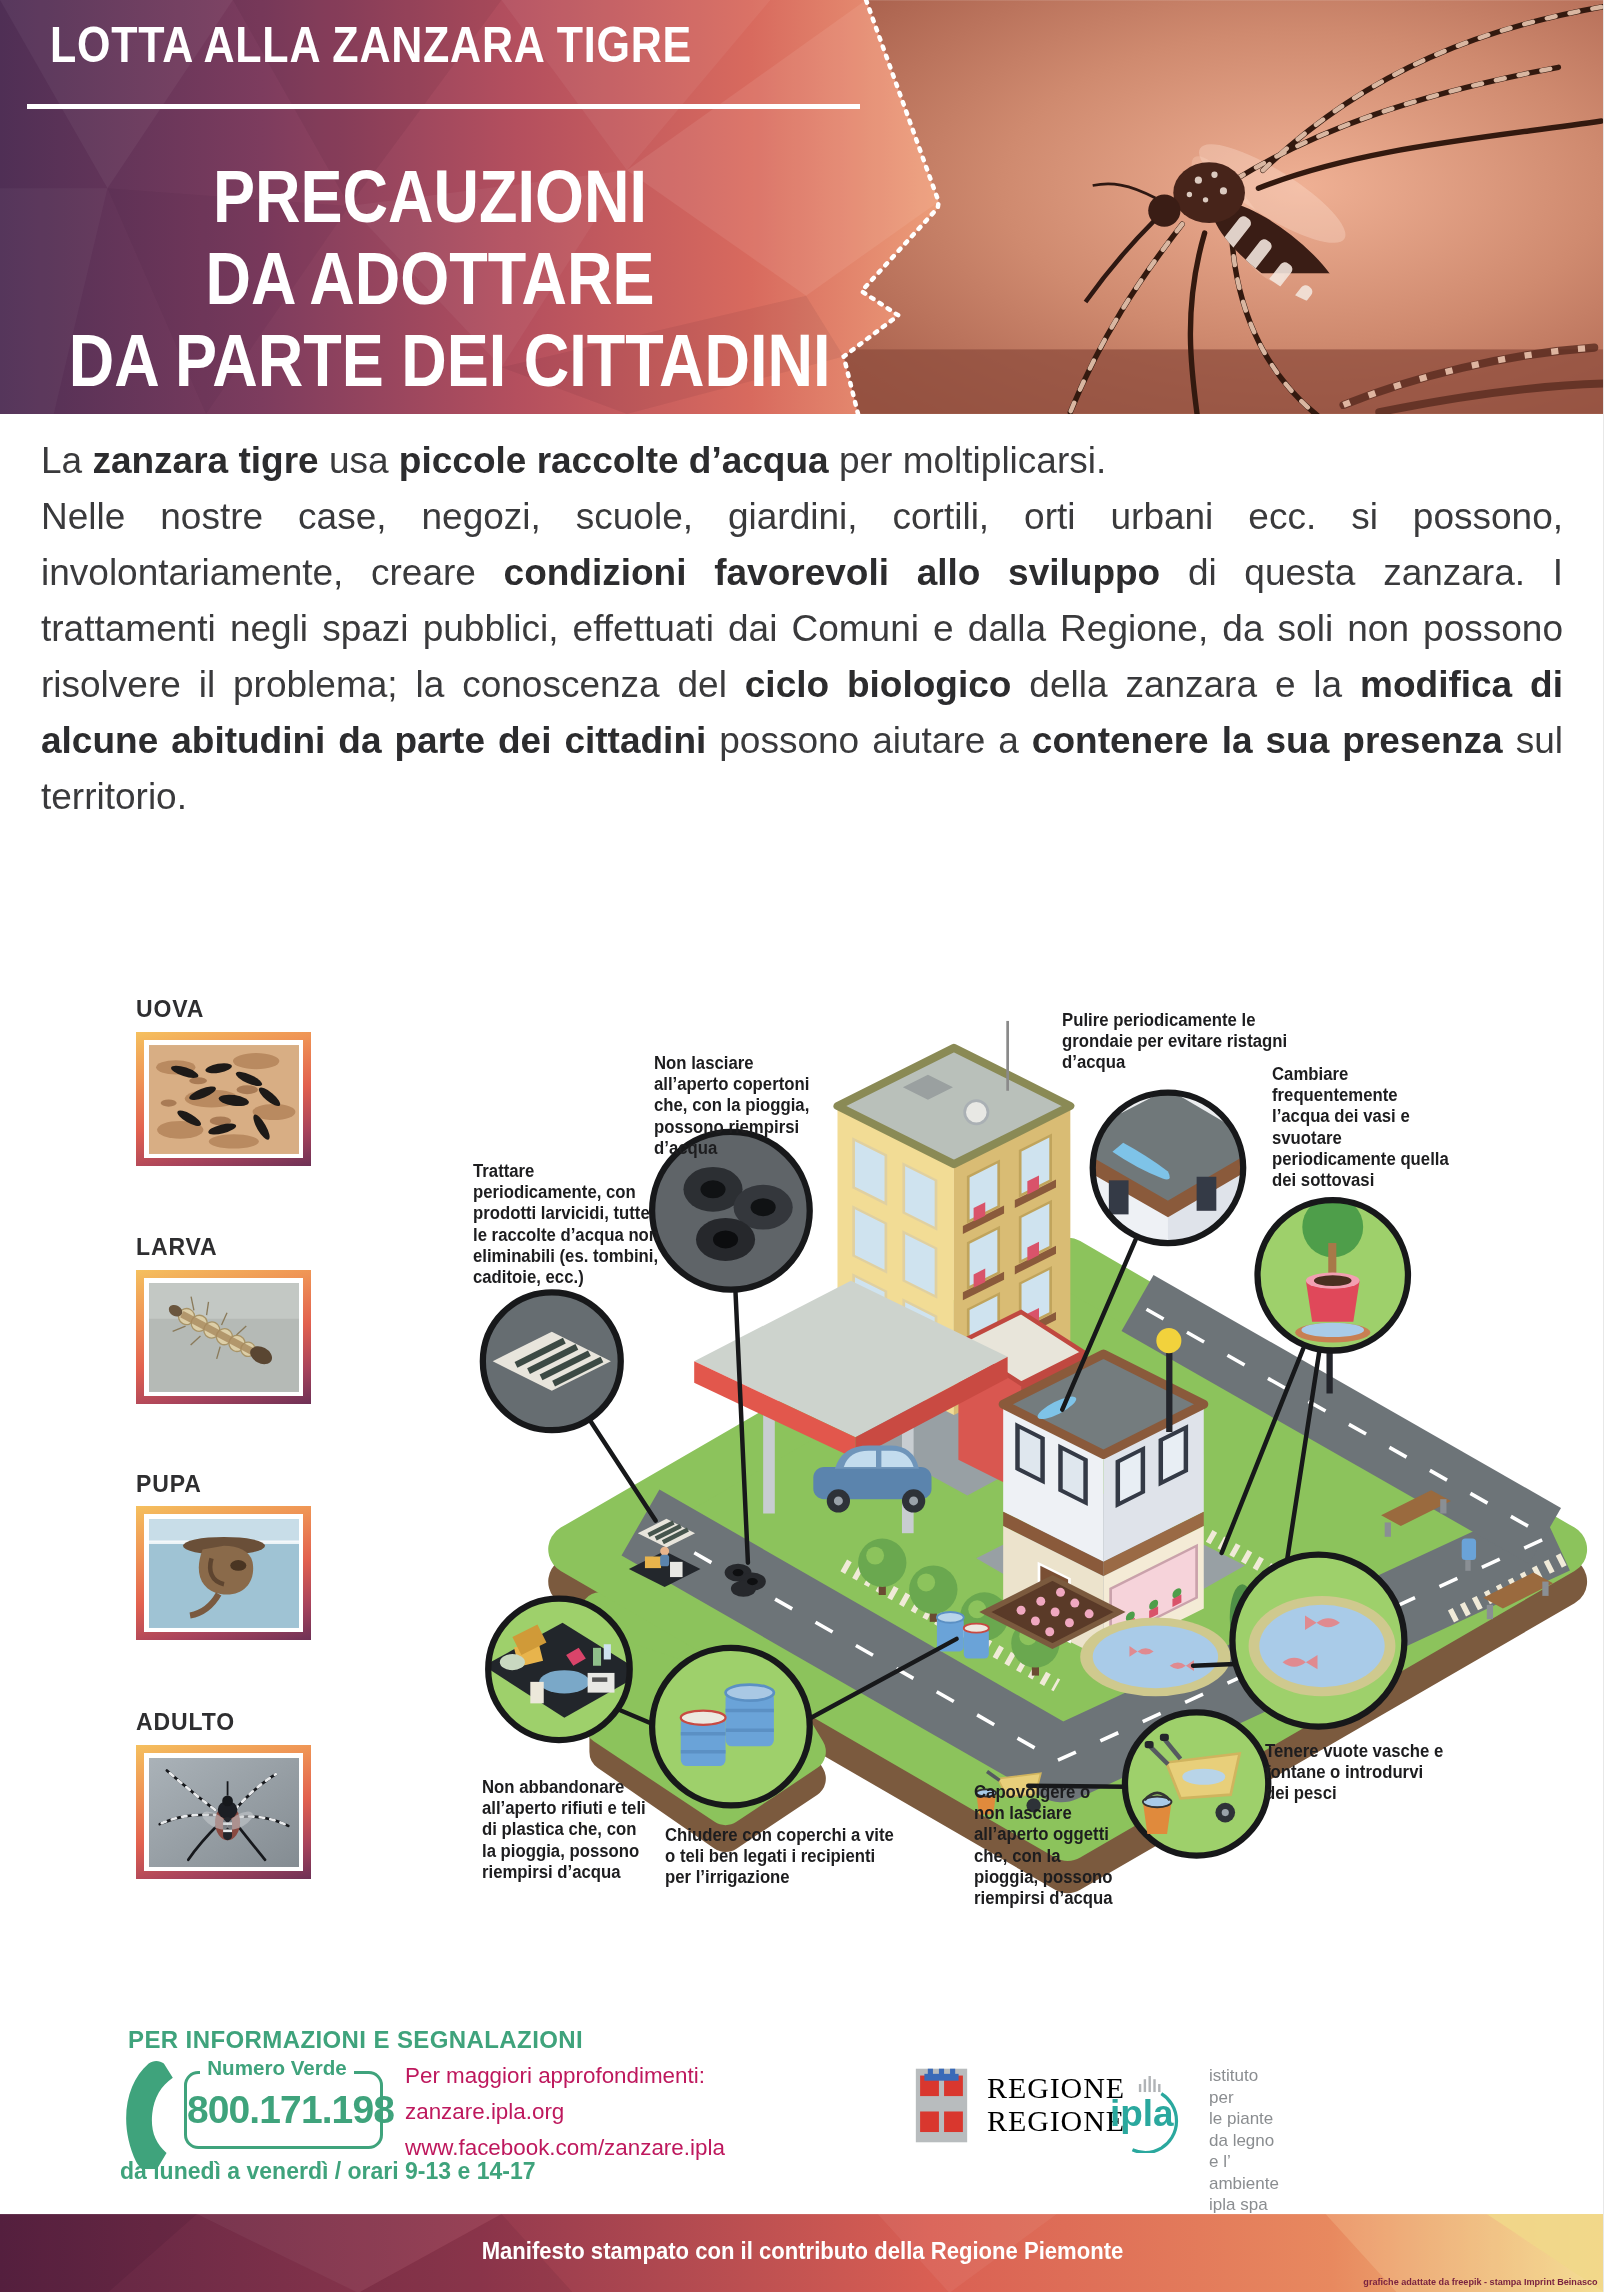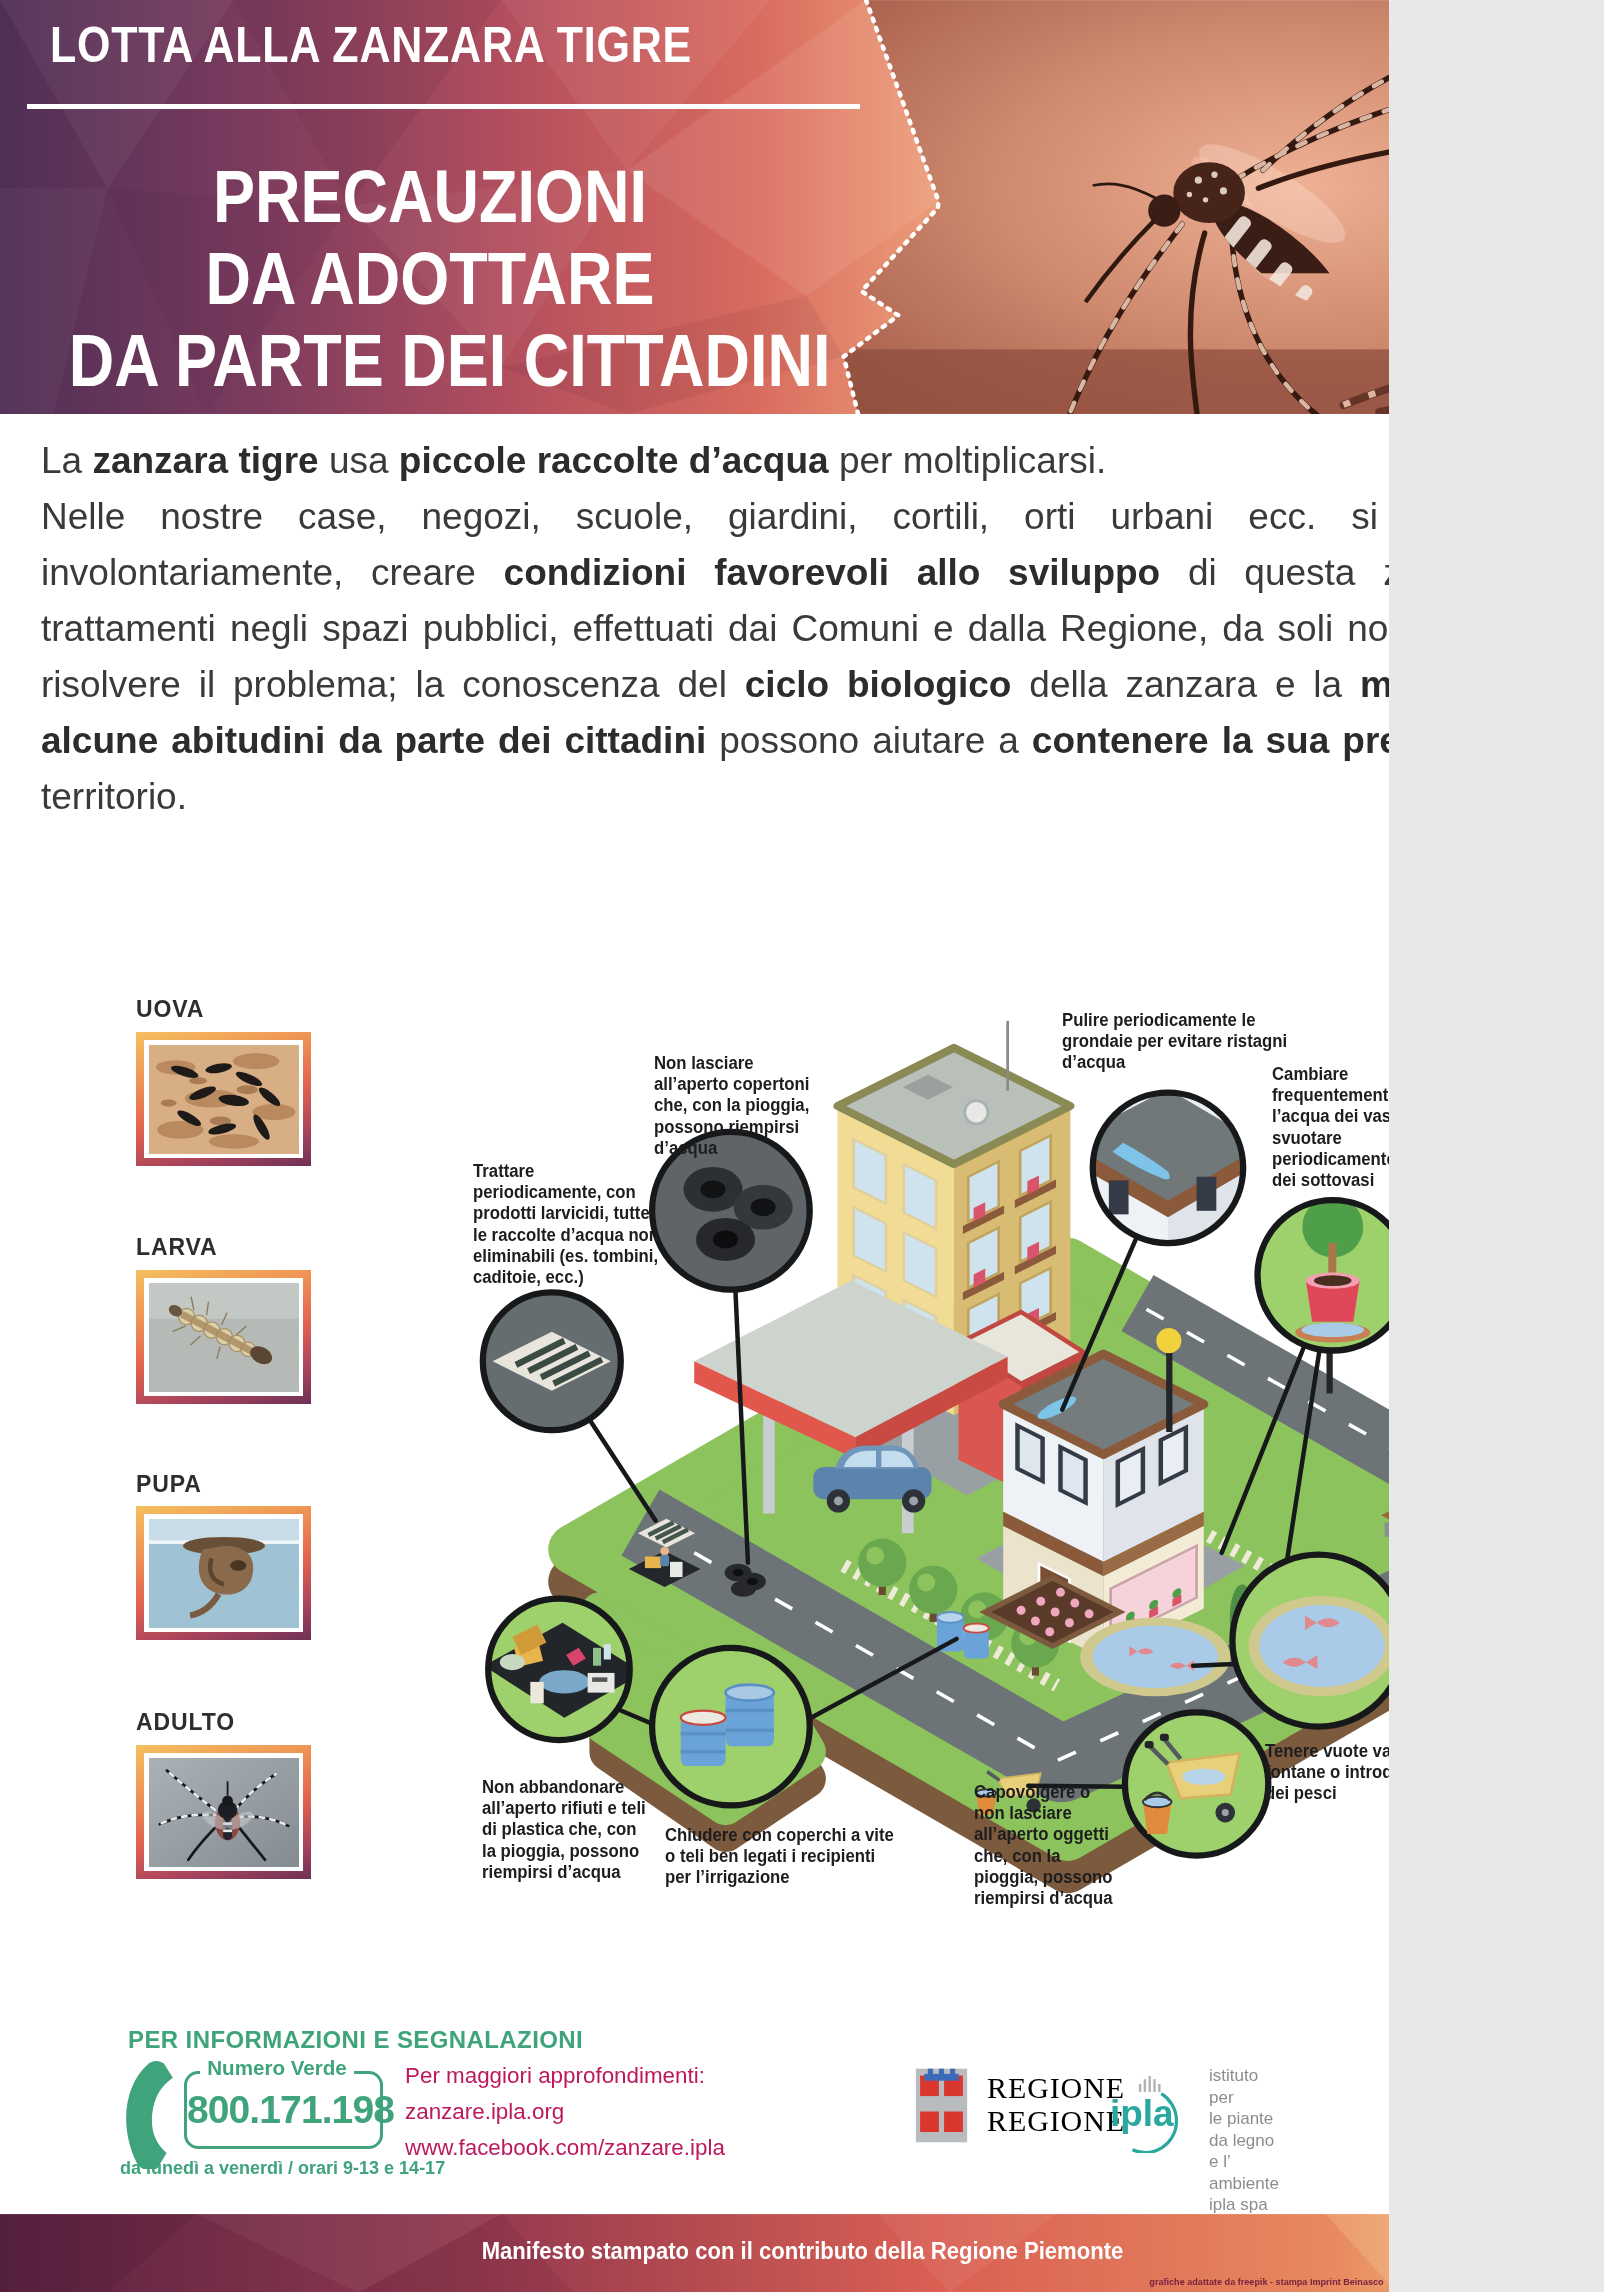--- a/index.html
+++ b/index.html
@@ -1,16 +1,16 @@
 <!DOCTYPE html>
 <html style="font-size:14.3px"><head>
 <meta charset="utf-8">
 <style>
   html,body{margin:0;padding:0;background:#e8e8e8;}
-  #poster{position:relative;width:1389px;height:2293px;background:#ffffff;overflow:hidden;
+  #poster{position:relative;width:1603px;height:2293px;background:#ffffff;overflow:hidden;
           font-family:"Liberation Sans",sans-serif;}
   
   #header{position:absolute;left:0;top:0;width:1605px;height:414px;}
   #header svg{position:absolute;left:0;top:0;}
   .kicker{position:absolute;left:50px;top:16px;font-size:50px;font-weight:bold;color:#fff;
           letter-spacing:0.9px;transform:scaleX(.86);transform-origin:0 0;white-space:nowrap;}
   .hrule{position:absolute;left:27px;top:104px;width:833px;height:4.5px;background:#fff;}
   .titles{position:absolute;left:0;top:115px;width:860px;text-align:center;color:#fff;font-weight:bold;margin-top:40px;}
   .titles div{font-size:75px;line-height:82px;transform:scaleX(.84);transform-origin:50% 0;white-space:nowrap;}
   
@@ -30,21 +30,21 @@
            transform:scaleX(.93);transform-origin:0 0;}
   
   .f-green{color:#3fa37c;}
   #info-title{position:absolute;left:128px;top:2026px;font-size:24px;font-weight:bold;letter-spacing:0.4px;}
   #phone-icon{position:absolute;left:118px;top:2060px;}
   #nv-box{position:absolute;left:184px;top:2071px;width:193px;height:72px;border:3.6px solid #3fa37c;
           border-radius:14.3px;text-align:center;line-height:72px;font-size:39px;font-weight:bold;
           letter-spacing:-0.9px;}
   #nv-label{position:absolute;left:200px;top:2056px;background:#fff;padding:0 7.2px;font-size:20.6px;
             font-weight:bold;white-space:nowrap;}
-  #hours{position:absolute;left:120px;top:2158px;font-size:18px;font-weight:bold;}
+  #hours{position:absolute;left:120px;top:2158px;font-size:23px;font-weight:bold;}
   #more-info{position:absolute;left:405px;top:2058px;font-size:22.4px;color:#be185d;line-height:36px;}
   #region-logo{position:absolute;left:913px;top:2067px;height:77px;}
   #region-text{position:absolute;left:987px;top:2071px;font-family:"Liberation Serif",serif;
                font-size:30px;line-height:33px;color:#000000;letter-spacing:0.9px;}
   #ipla{position:absolute;left:1103px;top:2060px;}
   #ipla-mark{position:absolute;left:0px;top:16px;width:99px;height:77px;}
   #ipla-text{position:absolute;left:106px;top:5.4px;color:#8a8d90;font-size:17px;line-height:21.5px;}
   #ipla-sub{font-size:9.9px;color:#9a9da0;margin-top:2.7px;}
   #bottom-bar{position:absolute;left:0;top:2214px;width:1605px;height:79px;}
   #bottom-text{position:absolute;left:0;top:2237px;width:1605px;text-align:center;color:#fff;

